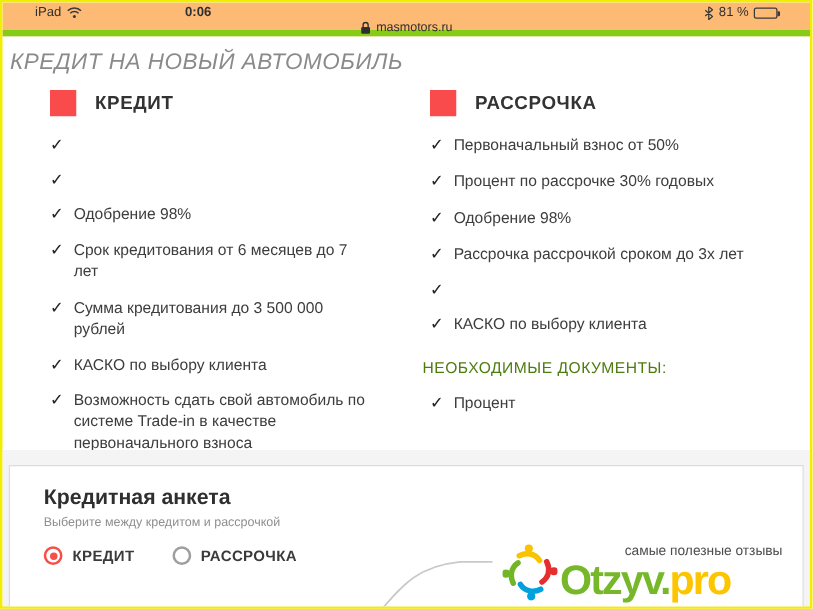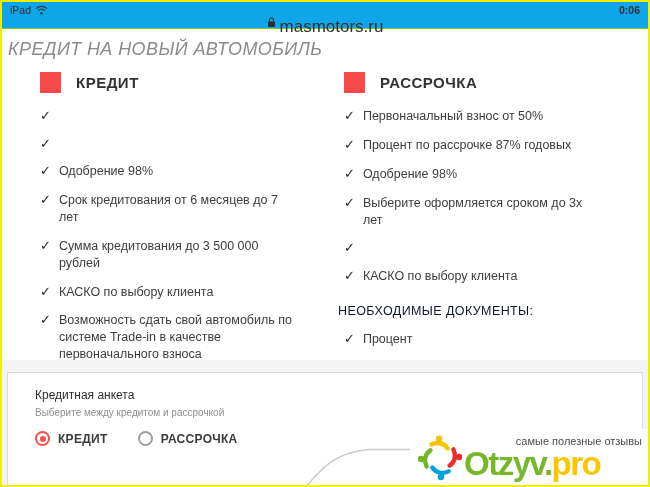--- a/index.html
+++ b/index.html
@@ -3,60 +3,60 @@
 <meta charset="utf-8">
 <style>
   * { margin:0; padding:0; box-sizing:border-box; }
   html,body { font-family:"Liberation Sans","DejaVu Sans",sans-serif; }
   .frame {
     position:relative; width:650px; height:487px; overflow:hidden;
     background:#ffffff; border:2px solid #f2ee00;
   }
   
   .statusbar {
-    background:#0ea5e9; border-bottom:1px solid #84cc16;
-    padding:2px 8px 3px; height:27px;
+    background:#fdba74; border-bottom:5px solid #84cc16;
+    padding:2px 26px 3px; height:27px;
   }
   .sb-row1 { display:flex; align-items:center; font-size:10.5px; color:#303030; height:12px; }
   .sb-left { display:flex; align-items:center; gap:4px; width:120px; }
-  .sb-center { flex:1; text-align:right; font-weight:bold; }
+  .sb-center { flex:1; text-align:left; font-weight:bold; }
   .sb-right { display:flex; align-items:center; gap:4px; width:120px; justify-content:flex-end; }
   .sb-row2 { display:flex; justify-content:center; gap:4px;
-             font-size:17px; color:#2e2e2e; margin-top:1px; }
+             font-size:10px; color:#2e2e2e; margin-top:1px; }
   .battery { position:relative; width:19px; height:9px; border:1px solid #3a3a3a; border-radius:2px; padding:1px; }
   .battery .fill { height:100%; width:80%; background:#3a3a3a; border-radius:1px; }
   .battery .nub { position:absolute; right:-3px; top:2px; width:2px; height:4px; background:#3a3a3a; border-radius:0 1px 1px 0; }
   
   .main { height:331px; overflow:hidden; }
   .page-title { font-size:18px; color:#8a8a8a; letter-spacing:.4px; padding:10px 0 0 6px;font-style:italic; }
   .cols { display:flex; padding-left:38px; margin-top:12px; }
   .col { width:320px; }
   .col-head { display:flex; align-items:center; gap:15px; margin-bottom:15px; }
   .red-sq { width:21px; height:21px; background:#f94b4b; }
   .col-title { font-size:15px; font-weight:bold; color:#333333; letter-spacing:.5px; }
   .item { display:flex; gap:8px; margin-bottom:12px; font-size:12.5px; color:#3d3d3d; max-width:260px; line-height:1.35; }
   .check { font-weight:bold; color:#262626; font-size:13px; line-height:1.2; }
-  .docs-head { font-size:12.5px; color:#0f172a; letter-spacing:.4px; margin:19px 0 13px -6px; }
+  .docs-head { font-size:12.5px; color:#4d7c0f; letter-spacing:.4px; margin:19px 0 13px -6px; }
   
   .bottom { position:relative; height:129px; background:#f4f4f4; }
   .card { position:absolute; left:5px; right:5px; top:12px; height:170px;
           background:#ffffff; border:1px solid #dcdcdc; padding:15px 0 0 27px; }
-  .form-title { font-size:12px; color:#2f2f2f; font-weight:normal; }
+  .form-title { font-size:17px; color:#2f2f2f; font-weight:bold; }
   .form-sub { font-size:10px; color:#8f8f8f; margin-top:5px; }
   .radios { display:flex; gap:30px; margin-top:13px; align-items:center; }
   .radio-opt { display:flex; align-items:center; gap:8px; cursor:pointer; }
   .radio { width:15px; height:15px; border-radius:50%; border:2px solid #9e9e9e; position:relative; }
   .radio.sel { border-color:#f4504a; }
   .radio.sel::after { content:""; position:absolute; left:2.5px; top:2.5px; width:6px; height:6px;
                       border-radius:50%; background:#f4504a; }
   .radio-label { font-size:12px; font-weight:bold; color:#3a3a3a; letter-spacing:.3px; }
   
   .curve-svg { position:absolute; left:0; top:0; width:650px; height:487px; pointer-events:none; }
   
-  .watermark { position:absolute; right:0; bottom:0; width:238px; height:56px;
+  .watermark { position:absolute; right:16px; bottom:0; width:238px; height:56px;
                background:#ffffff; display:flex; align-items:center; z-index:5; overflow:hidden; }
   .wm-text { flex:1; display:flex; flex-direction:column; margin-left:2px; }
   .wm-tagline { font-size:11px; color:#4d4d4d; text-align:right; padding-right:6px; }
   .wm-brand { font-size:33px; font-weight:bold; letter-spacing:-1.5px; line-height:1; margin-top:0px; white-space:nowrap; }
   .wm-green { color:#76b82a; }
   .wm-yellow { color:#fdc500; }
   svg { display:block; }
 </style>
 </head>
 <body>
@@ -69,20 +69,29 @@
         <span>iPad</span>
         <span>
           <svg width="13" height="10" viewBox="0 0 13 10">
             <path d="M1.2 3.6 A7.4 7.4 0 0 1 11.8 3.6" stroke="#3a3a3a" stroke-width="1.3" fill="none"></path>
             <path d="M3.2 5.6 A4.6 4.6 0 0 1 9.8 5.6" stroke="#3a3a3a" stroke-width="1.3" fill="none"></path>
             <circle cx="6.5" cy="8.2" r="1.2" fill="#3a3a3a"></circle>
           </svg>
         </span>
       </div>
       <div class="sb-center">0:06</div>
+      <div class="sb-right">
+        <span>
+          <svg width="8" height="11" viewBox="0 0 8 11">
+            <path d="M4 0.3 L4 10.7 L7 8.2 L1.2 3.2 M1.2 7.8 L7 2.8 L4 0.3" stroke="#3a3a3a" stroke-width="1" fill="none" stroke-linejoin="round"></path>
+          </svg>
+        </span>
+        <span>81 %</span>
+        <span class="battery"><span class="fill"></span><span class="nub"></span></span>
+      </div>
     </div>
     <div class="sb-row2">
       <span>
         <svg width="9" height="11" viewBox="0 0 9 11">
           <rect x="1" y="4.5" width="7" height="5.5" rx="1" fill="#2e2e2e"></rect>
           <path d="M2.5 4.5 V3 a2 2 0 0 1 4 0 V4.5" stroke="#2e2e2e" stroke-width="1.1" fill="none"></path>
         </svg>
       </span>
       <span>masmotors.ru</span>
     </div>
@@ -131,29 +140,29 @@
         <div class="col-head">
           <span class="red-sq"></span>
           <span class="col-title">РАССРОЧКА</span>
         </div>
         <div class="item">
             <span class="check">✓</span>
             <span>Первоначальный взнос от 50%</span>
           </div>
         <div class="item">
             <span class="check">✓</span>
-            <span>Процент по рассрочке 87% годовых</span>
+            <span>Процент по рассрочке 30% годовых</span>
           </div>
         <div class="item">
             <span class="check">✓</span>
             <span>Одобрение 98%</span>
           </div>
         <div class="item">
             <span class="check">✓</span>
-            <span>Выберите оформляется сроком до 3х лет</span>
+            <span>Рассрочка рассрочкой сроком до 3х лет</span>
           </div>
         <div class="item">
             <span class="check">✓</span>
           </div>
         <div class="item">
             <span class="check">✓</span>
             <span>КАСКО по выбору клиента</span>
           </div>
         <div class="docs-head">НЕОБХОДИМЫЕ ДОКУМЕНТЫ:</div>
         <div class="item">

